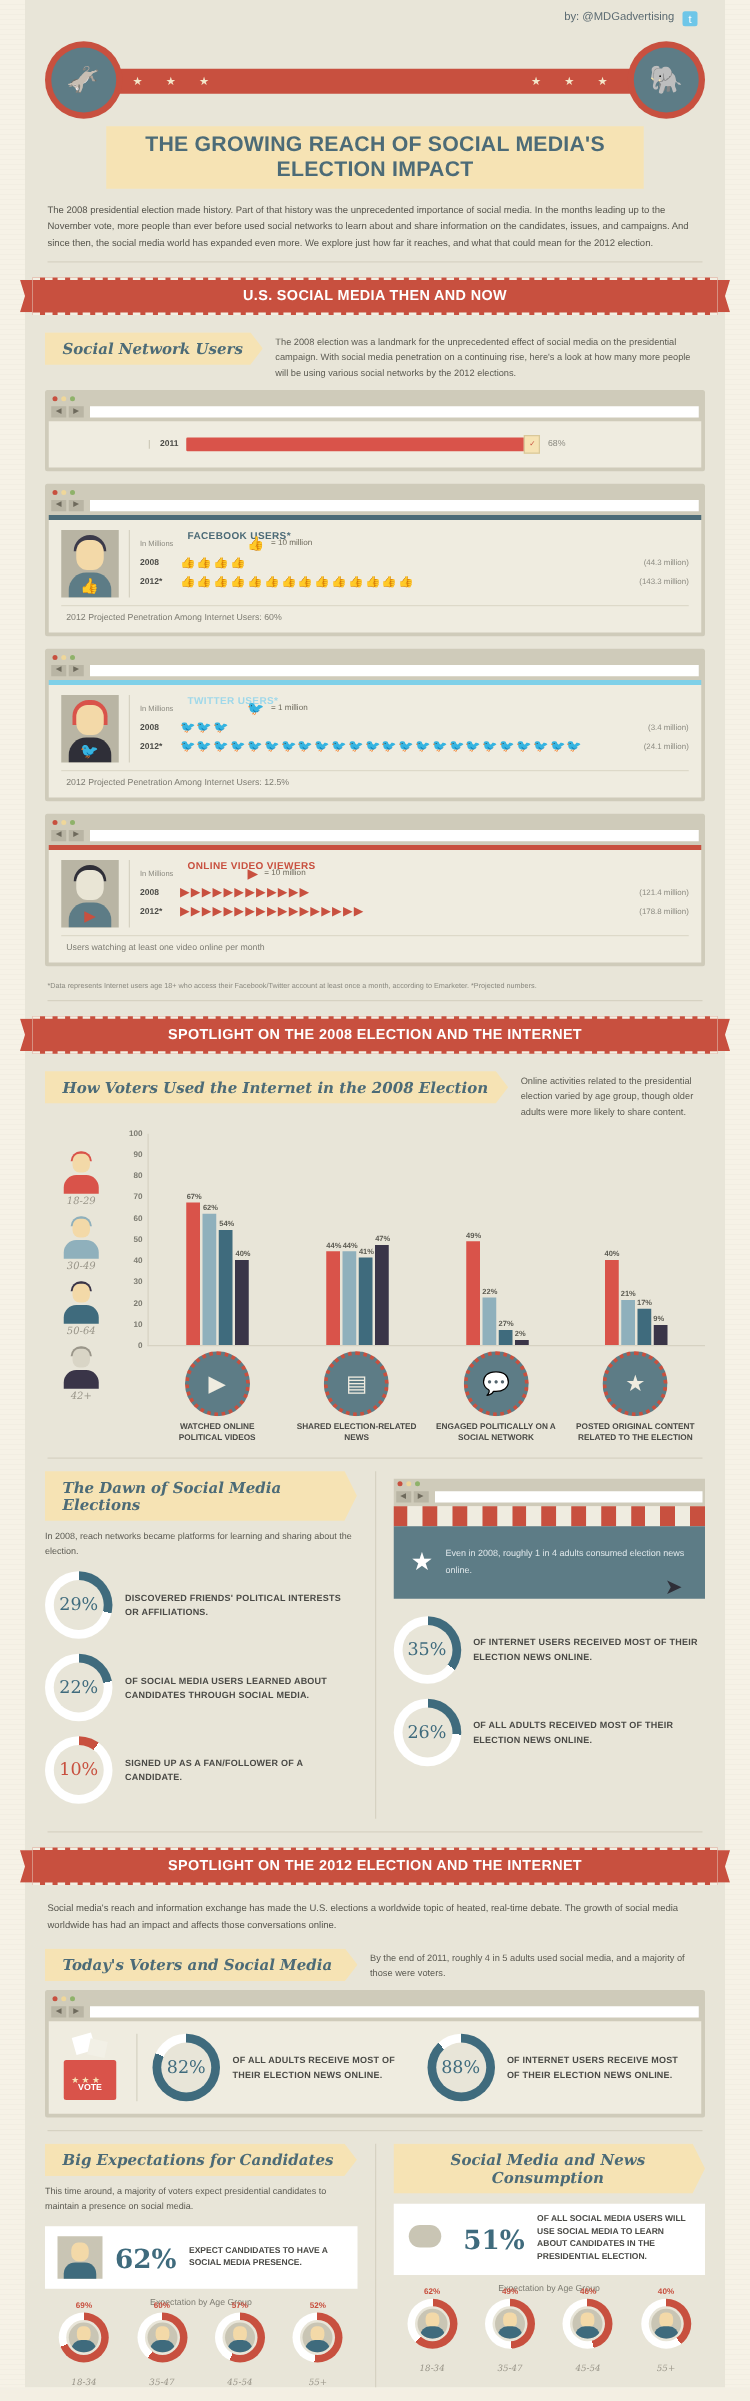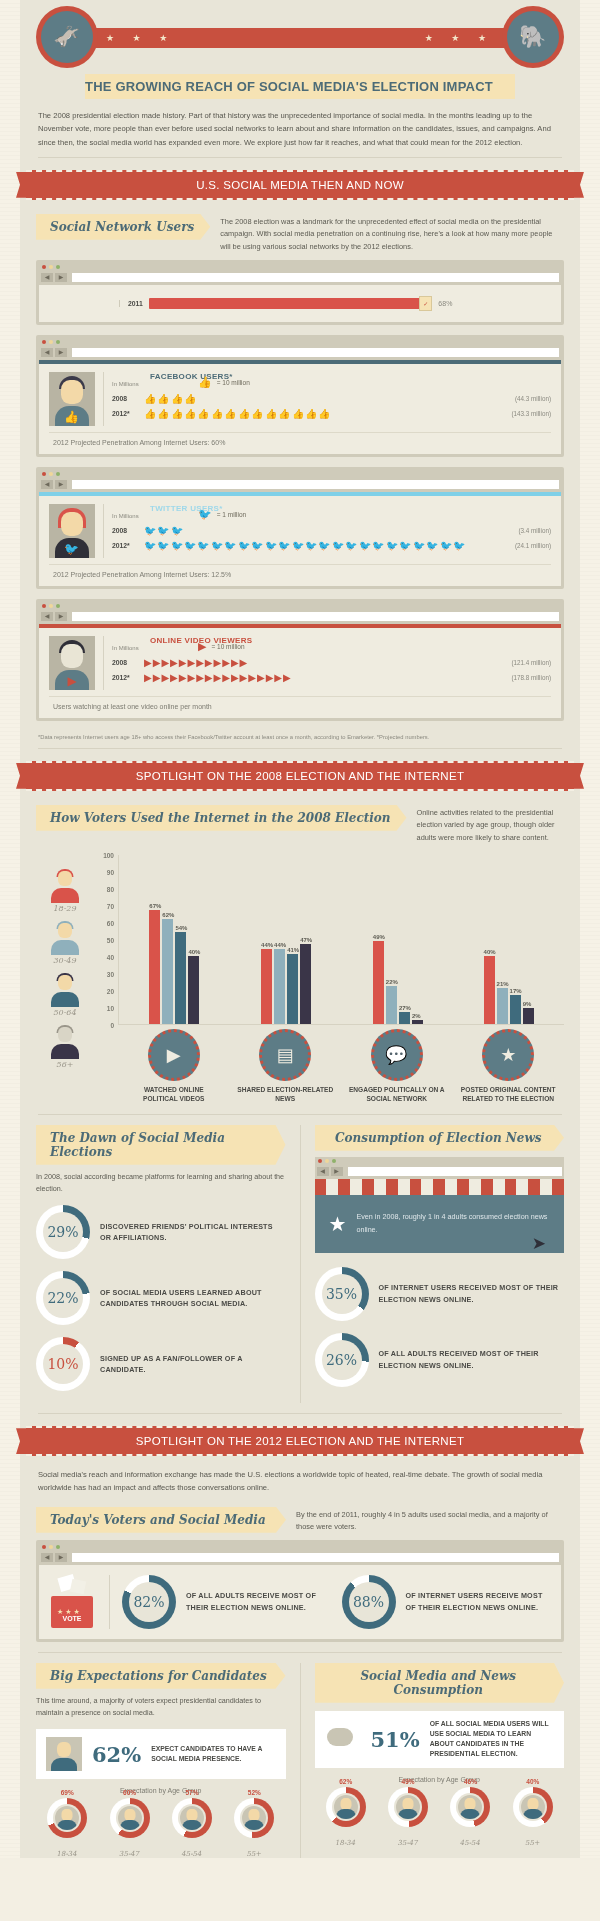--- a/index.html
+++ b/index.html
@@ -37,29 +37,29 @@
     padding: 0 14px; color: #f3e6c9; font-size: 9px; letter-spacing: 8px;
   }
   .titleplate {
     position: absolute; left: 50%; transform: translateX(-50%); top: 8px;
     background: #4c6b77; color: #f6f1e2; padding: 8px 34px; border-radius: 34px/18px;
     font-family: "DejaVu Serif", serif; font-style: italic; font-weight: bold; font-size: 17px;
     border: 1px dashed rgba(255,255,255,.4); z-index: 3; white-space: nowrap;
   }
   .subtitle {
     margin: 2px auto 0; width: 430px; background: #f6e3b4; color: #4c6b77;
-    font-size: 13px; font-weight: bold; padding: 5px 0; letter-spacing: .2px;
+    text-align: center; font-size: 17px; font-weight: bold; padding: 5px 0; letter-spacing: .2px;
   }
   .intro { font-size: 7.6px; line-height: 1.75; color: #57564e; padding: 10px 18px 8px; }
   .rule { height: 1px; background: #d6d2c2; margin: 0 18px; }
 
   
   .banner {
     margin: 12px 6px 10px; background: #c8503f; color: #fff; text-align: center;
-    font-size: 11.5px; font-weight: normal; padding: 7px 0; position: relative;
+    font-size: 11.5px; font-weight: bold; padding: 7px 0; position: relative;
     border-top: 2px dashed #f3efe3; border-bottom: 2px dashed #f3efe3; letter-spacing: .3px;
   }
   .banner::before, .banner::after{
     content:""; position:absolute; top:0; bottom:0; width:10px; background:#c8503f;
   }
   .banner::before{ left:-10px; clip-path: polygon(0 0,100% 0,100% 100%,0 100%,40% 50%); }
   .banner::after{ right:-10px; clip-path: polygon(0 0,100% 0,60% 50%,100% 100%,0 100%); }
 
   
   .sechead { display: flex; align-items: flex-start; padding: 4px 16px 6px; gap: 10px; }
@@ -210,20 +210,24 @@
   .adfig .hd { position: absolute; left: 50%; transform: translateX(-50%); top: 3px; width: 11px; height: 12px; border-radius: 40%; background: #f3d9a8; }
   .adfig .bd { position: absolute; left: 50%; transform: translateX(-50%); bottom: 0; width: 20px; height: 10px; border-radius: 8px 8px 0 0; background: #3f6b7d; }
   .adlbl { font-family: "DejaVu Serif", serif; font-style: italic; font-size: 7px; color: #9a968a; margin-top: 12px; }
 </style>
 </head>
 <body>
 
 <div class="page">
 <div class="inner">
 
+  <div class="byline">
+    <span>by: @MDGadvertising</span>
+    <span class="tw">t</span>
+  </div>
 
   <div class="masthead">
     <div class="starband">
       <span>★ ★ ★</span>
       <span>★ ★ ★</span>
     </div>
     <div class="seal left">
           <span class="glyph">🫏</span>
         </div>
     <div class="seal right">
@@ -430,21 +434,21 @@
               <span class="b" style="background:#3f6b7d"></span>
         </div>
         <div class="agelbl">50-64</div>
       </div>
       <div class="agebox">
         <div class="agefig">
           <span class="hr" style="background:#9a968a"></span>
               <span class="h" style="background:#d9d5c6"></span>
               <span class="b" style="background:#3a3548"></span>
         </div>
-        <div class="agelbl">56+</div>
+        <div class="agelbl">42+</div>
       </div>
     </div>
 
     <div class="plot">
       <div class="plotinner">
         <div class="yaxis">
           <span class="ytick" style="top:0%">100</span>
           <span class="ytick" style="top:10%">90</span>
           <span class="ytick" style="top:20%">80</span>
           <span class="ytick" style="top:30%">70</span>
@@ -550,21 +554,21 @@
         </div>
       </div>
     </div>
   </div>
 
   <div class="rule" style="margin-top:10px"></div>
 
   <div class="twocol" style="margin-top:10px">
     <div class="col">
       <div class="tab">The Dawn of Social Media Elections</div>
-      <div class="smalltext">In 2008, social according became platforms for learning and sharing about the election.</div>
+      <div class="smalltext">In 2008, reach networks became platforms for learning and sharing about the election.</div>
       <div class="donutrow">
         <div class="donut" style="background:conic-gradient(#3f6b7d 0% 29%,#fff 29% 100%)">
           <span class="donutval">29%</span>
         </div>
         <div class="donuttext">DISCOVERED FRIENDS' POLITICAL INTERESTS OR AFFILIATIONS.</div>
       </div>
       <div class="donutrow">
         <div class="donut" style="background:conic-gradient(#3f6b7d 0% 22%,#fff 22% 100%)">
           <span class="donutval">22%</span>
         </div>
@@ -574,21 +578,20 @@
         <div class="donut" style="background:conic-gradient(#c8503f 0% 10%,#fff 10% 100%)">
           <span class="donutval" style="color:#c8503f">10%</span>
         </div>
         <div class="donuttext">SIGNED UP AS A FAN/FOLLOWER OF A CANDIDATE.</div>
       </div>
     </div>
 
     <div class="coldivider"></div>
 
     <div class="col">
-      <div class="tab" style="text-align:center">Consumption of Election News</div>
       <div class="newsbox">
         <div class="bwbar" style="background:#cfcbba">
           <i class="dot d1"></i>
           <i class="dot d2"></i>
           <i class="dot d3"></i>
         </div>
         <div class="bwnav" style="background:#cfcbba">
           <span class="navbtn">◀</span>
           <span class="navbtn">▶</span>
           <span class="urlbar"></span>

